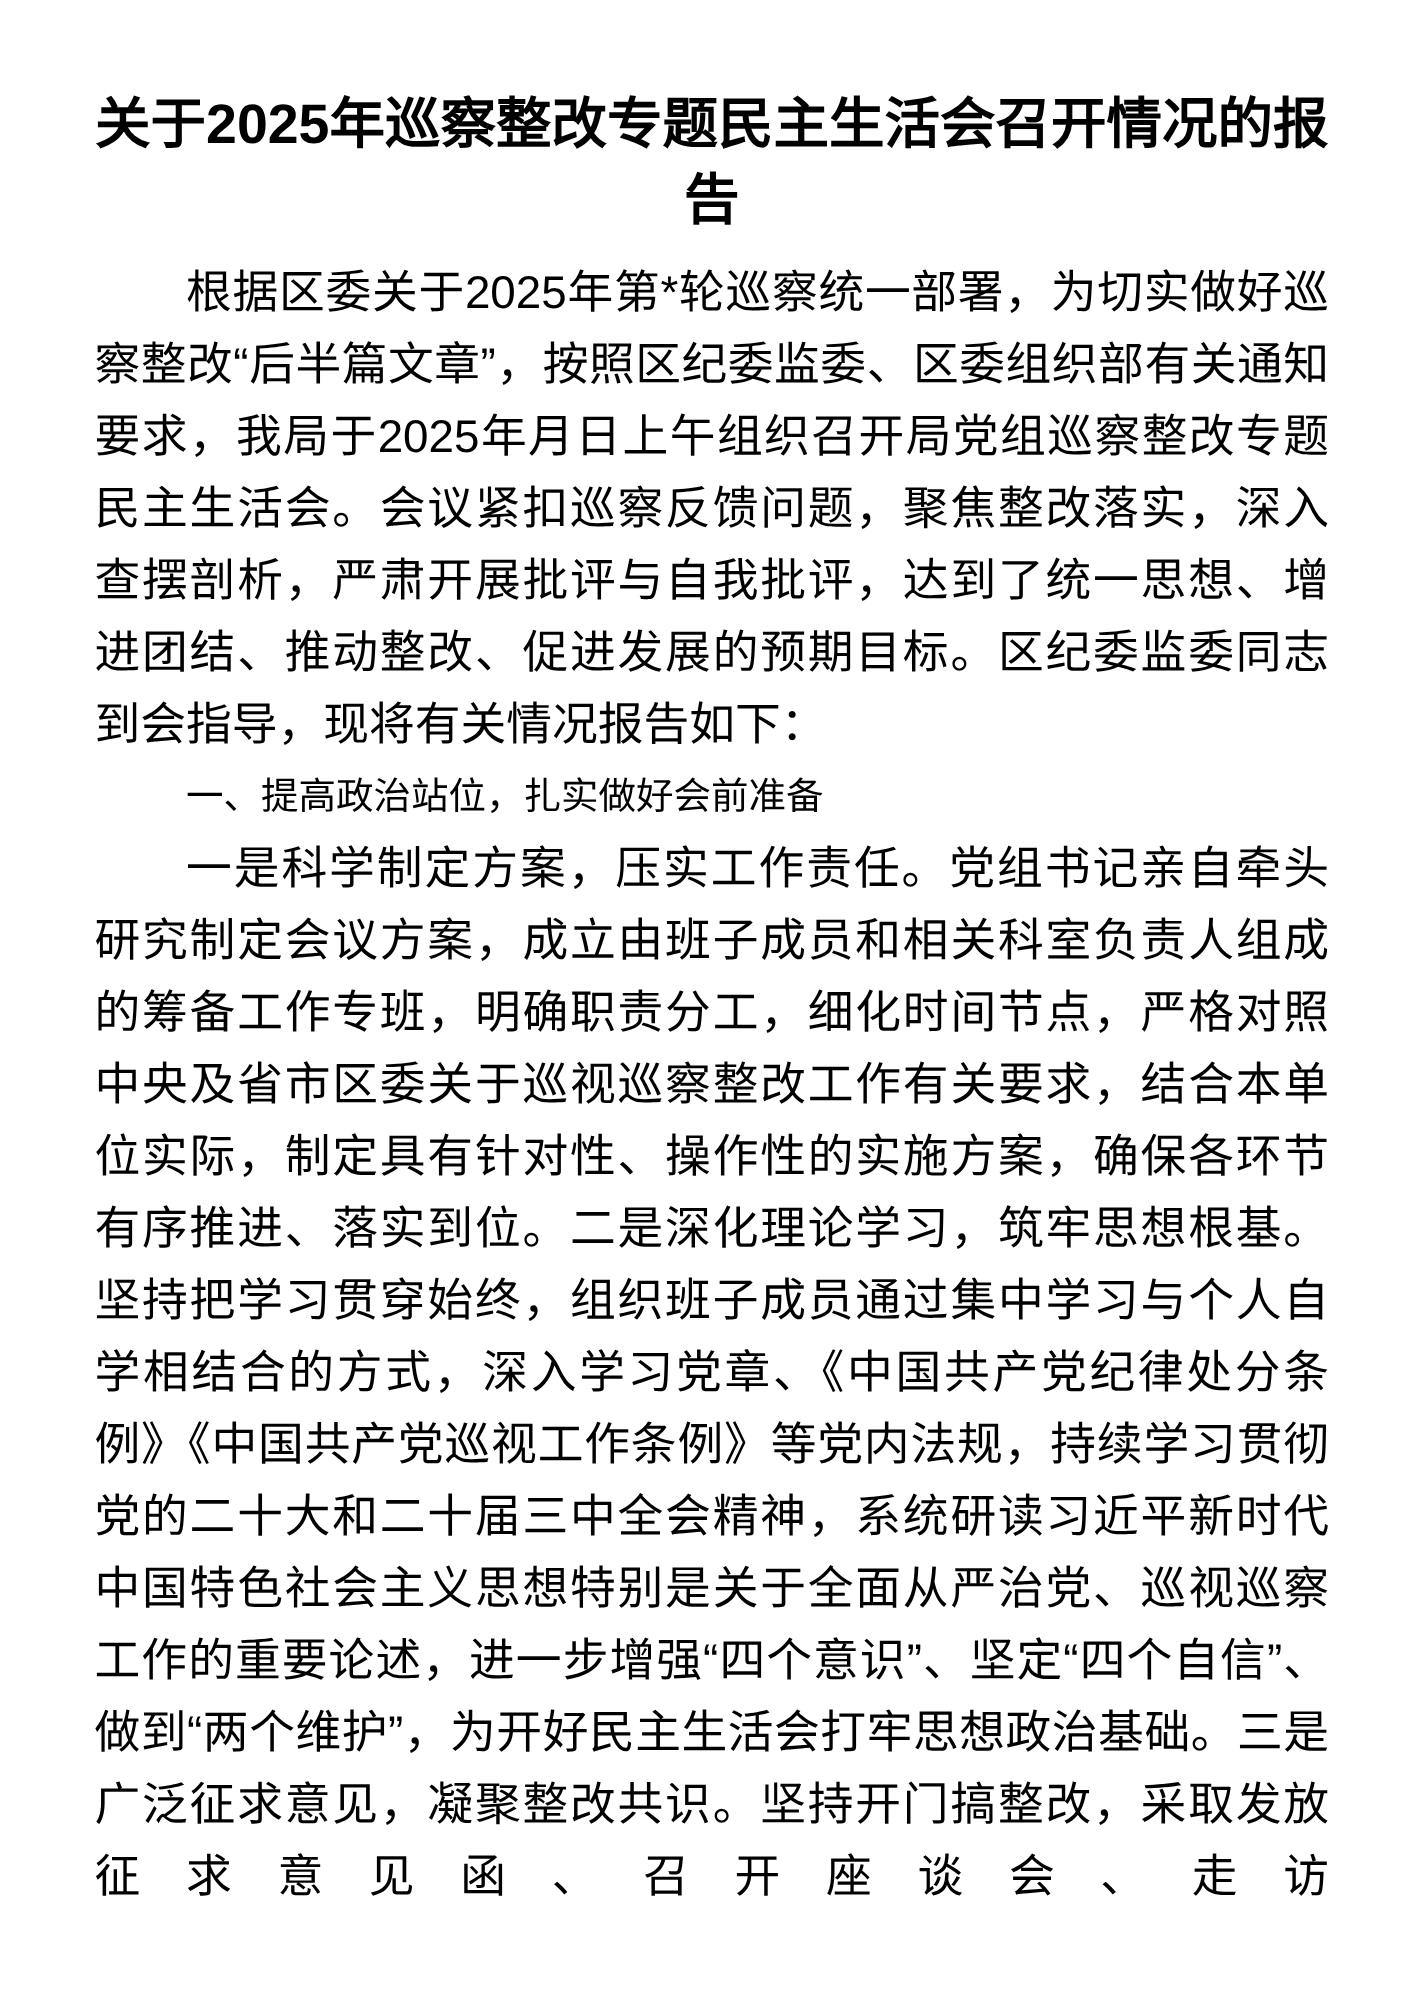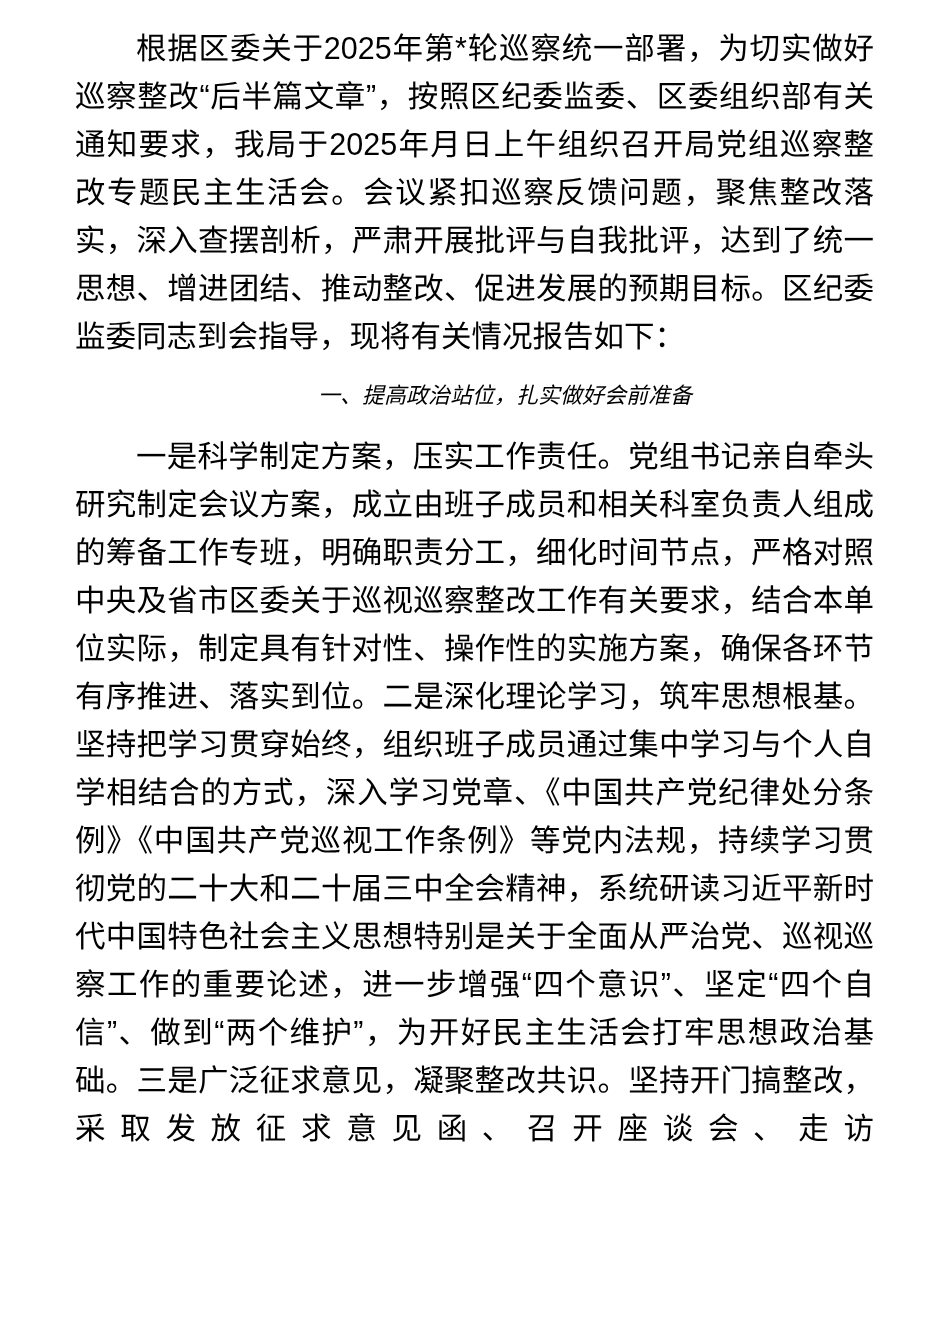--- a/index.html
+++ b/index.html
@@ -44,54 +44,54 @@
     padding-bottom: 0px;
     word-break: break-all;
   }
 
   .para {
     font-size: 30.5px;
     line-height: 48px;
     text-align: justify;
     text-justify: inter-ideograph;
     text-align-last: left;
-    margin: 12px;
+    margin: 0;
     padding: 0;
     text-indent: 61px;
     word-break: break-all;
     letter-spacing: 0px;
   }
 
   .para.first {
     padding-top: 12px;
   }
 
   .section-heading {
-    font-size: 22px;
+    font-size: 25px;
     line-height: 48px;
-    text-align: center;
+    text-align: left;
     margin: 0;
     padding: 0;
     text-indent: 61px;
     word-break: break-all;
-    font-style: italic;
   }
 
   .para.continued {
     text-align: justify;
     text-justify: inter-ideograph;
     text-align-last: justify;
   }
 </style>
 </head>
 <body>
 
 <div class="page">
   <div class="content">
 
+    <h1 class="doc-title">关于2025年巡察整改专题民主生活会召开情况的报告</h1>
 
     <p class="para first">根据区委关于2025年第*轮巡察统一部署，为切实做好巡察整改“后半篇文章”，按照区纪委监委、区委组织部有关通知要求，我局于2025年月日上午组织召开局党组巡察整改专题民主生活会。会议紧扣巡察反馈问题，聚焦整改落实，深入查摆剖析，严肃开展批评与自我批评，达到了统一思想、增进团结、推动整改、促进发展的预期目标。区纪委监委同志到会指导，现将有关情况报告如下：</p>
 
     <p class="section-heading">一、提高政治站位，扎实做好会前准备</p>
 
 
     <p class="para continued">一是科学制定方案，压实工作责任。党组书记亲自牵头研究制定会议方案，成立由班子成员和相关科室负责人组成的筹备工作专班，明确职责分工，细化时间节点，严格对照中央及省市区委关于巡视巡察整改工作有关要求，结合本单位实际，制定具有针对性、操作性的实施方案，确保各环节有序推进、落实到位。二是深化理论学习，筑牢思想根基。坚持把学习贯穿始终，组织班子成员通过集中学习与个人自学相结合的方式，深入学习党章、《中国共产党纪律处分条例》《中国共产党巡视工作条例》等党内法规，持续学习贯彻党的二十大和二十届三中全会精神，系统研读习近平新时代中国特色社会主义思想特别是关于全面从严治党、巡视巡察工作的重要论述，进一步增强“四个意识”、坚定“四个自信”、做到“两个维护”，为开好民主生活会打牢思想政治基础。三是广泛征求意见，凝聚整改共识。坚持开门搞整改，采取发放征求意见函、召开座谈会、走访</p>
 
   </div>
 </div>

